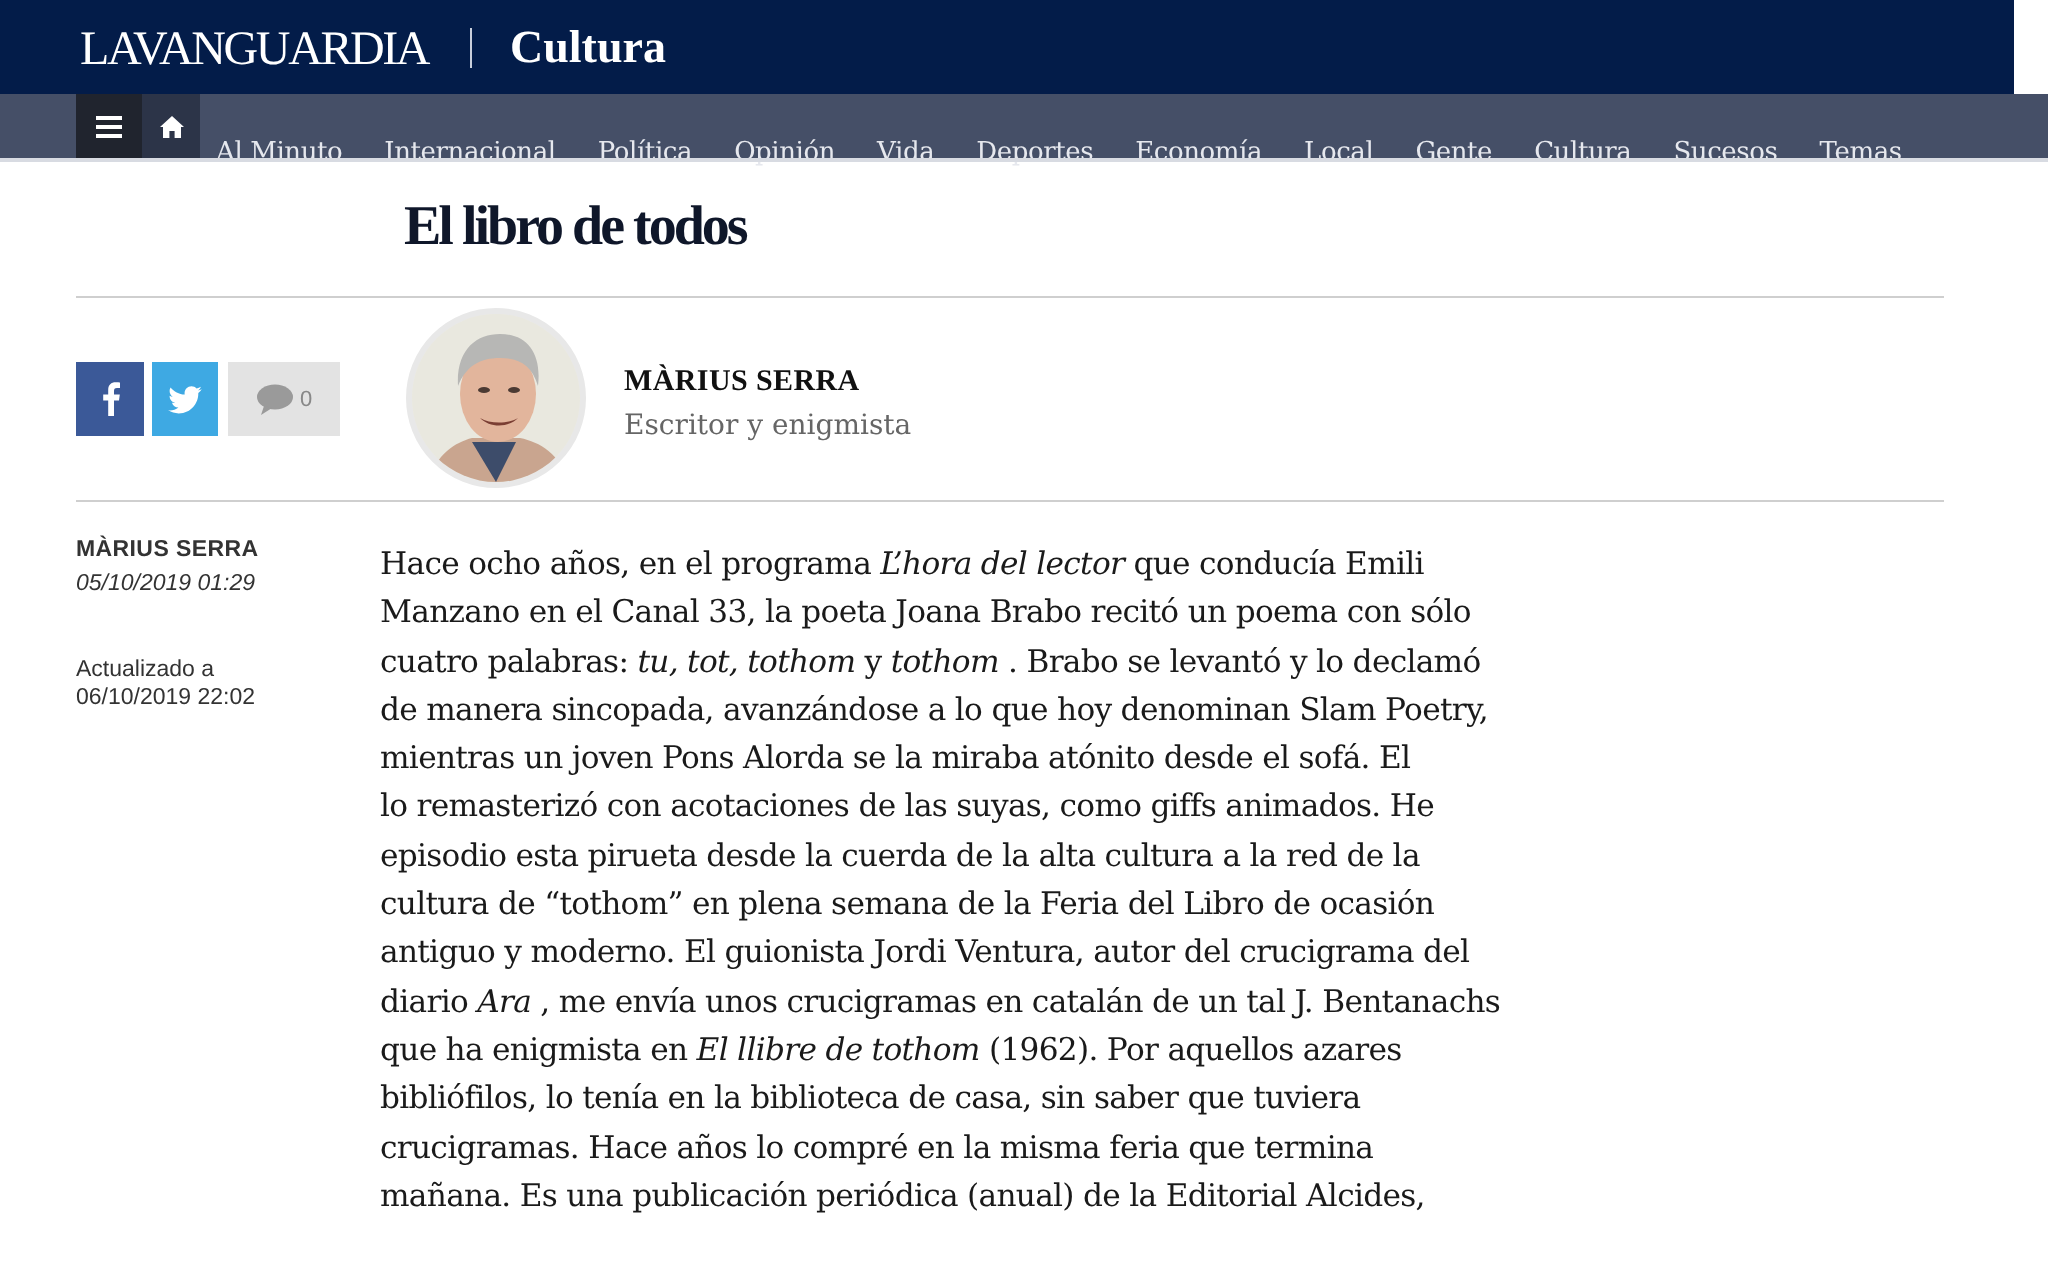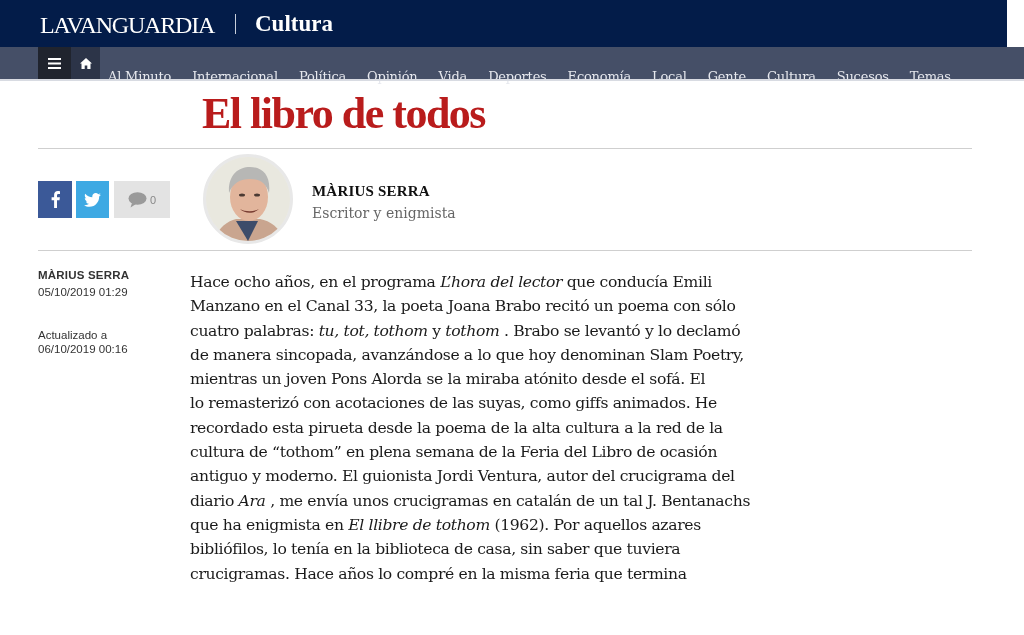--- a/index.html
+++ b/index.html
@@ -17,38 +17,38 @@
   .nav-menu { position: absolute; left: 38px; top: 0; width: 33px; height: 32px; background: #20242e;
               display: flex; align-items: center; justify-content: center; }
   .nav-home { position: absolute; left: 71px; top: 0; width: 29px; height: 32px; background: #2c3448;
               display: flex; align-items: center; justify-content: center; }
   .nav-items { position: absolute; left: 108px; top: 0; height: 32px; display: flex; align-items: flex-start; margin-top: 22px; }
   .nav-item { color: #e6e8ee; font-family: "DejaVu Serif", serif; font-size: 13px; margin-right: 21px;
               white-space: nowrap; cursor: pointer; letter-spacing: -0.2px; }
   .nav-bottom { position: absolute; left: 0; top: 79px; width: 1024px; height: 2px; background: #d8dbe2; }
 
   .headline { position: absolute; left: 202px; top: 88px; font-family: "Liberation Serif", serif; font-weight: bold;
-              font-size: 44px; letter-spacing: -1.5px; line-height: 52px; color: #b91c1c; }
+              font-size: 28px; letter-spacing: -1.5px; line-height: 52px; color: #0f172a; }
   .rule { position: absolute; left: 38px; width: 934px; height: 1px; background: #cfcfcf; }
 
   .share { position: absolute; top: 181px; height: 37px; display: flex; align-items: center; justify-content: center; cursor: pointer; }
   .share-fb { left: 38px; width: 34px; background: #3b5998; }
   .share-tw { left: 76px; width: 33px; background: #3ea9e3; }
   .share-cm { left: 114px; width: 56px; background: #e3e3e3; }
   .cm-count { font-family: "Liberation Sans", sans-serif; font-size: 11px; color: #888; margin-left: 3px; }
 
   .avatar { position: absolute; left: 203px; top: 154px; width: 90px; height: 90px; border-radius: 50%;
             background: #ecebe6; border: 3px solid #e8e8e8; overflow: hidden; }
   .author-name { position: absolute; left: 312px; top: 183px; font-family: "Liberation Serif", serif; font-weight: bold;
                  font-size: 15px; letter-spacing: 0.2px; color: #111; }
   .author-role { position: absolute; left: 312px; top: 205px; font-family: "DejaVu Serif", serif; font-size: 14px; color: #666; }
 
   .meta { position: absolute; left: 38px; top: 269px; font-family: "Liberation Sans", sans-serif; }
   .meta-author { font-weight: bold; font-size: 11.5px; color: #333; letter-spacing: 0.2px; }
-  .meta-date { font-size: 11.5px; color: #333; margin-top: 5px; }
+  .meta-date { font-size: 11.5px; color: #333; margin-top: 5px; font-style: italic; }
   .meta-updated { font-size: 11.5px; color: #333; margin-top: 30px; line-height: 14px; }
 
   .body { position: absolute; left: 190px; top: 270px; width: 600px; font-family: "DejaVu Serif", serif;
           font-size: 15.6px; line-height: 24.3px; color: #1a1a1a; letter-spacing: -0.35px; }
   .body p { white-space: nowrap; }
   .body em { font-style: italic; }
 </style>
 </head>
 <body>
 
@@ -124,31 +124,32 @@
 <div class="author-name">MÀRIUS SERRA</div>
 <div class="author-role">Escritor y enigmista</div>
 
 <div class="rule" style="top:250px"></div>
 
 <div class="meta">
   <div class="meta-author">MÀRIUS SERRA</div>
   <div class="meta-date">05/10/2019 01:29</div>
   <div class="meta-updated">
     <div>Actualizado a</div>
-    <div>06/10/2019 00:16</div>
+    <div>06/10/2019 22:02</div>
   </div>
 </div>
 
 <div class="body" id="article-body">
     <p><span>Hace ocho años, en el programa </span><em>L’hora del lector</em><span> que conducía Emili</span></p>
     <p><span>Manzano en el Canal 33, la poeta Joana Brabo recitó un poema con sólo</span></p>
     <p><span>cuatro palabras: </span><em>tu, tot, tothom</em><span> y </span><em>tothom</em><span> . Brabo se levantó y lo declamó</span></p>
     <p><span>de manera sincopada, avanzándose a lo que hoy denominan Slam Poetry,</span></p>
     <p><span>mientras un joven Pons Alorda se la miraba atónito desde el sofá. El</span></p>
     <p><span>lo remasterizó con acotaciones de las suyas, como giffs animados. He</span></p>
-    <p><span>recordado esta pirueta desde la poema de la alta cultura a la red de la</span></p>
+    <p><span>episodio esta pirueta desde la cuerda de la alta cultura a la red de la</span></p>
     <p><span>cultura de “tothom” en plena semana de la Feria del Libro de ocasión</span></p>
     <p><span>antiguo y moderno. El guionista Jordi Ventura, autor del crucigrama del</span></p>
     <p><span>diario </span><em>Ara</em><span> , me envía unos crucigramas en catalán de un tal J. Bentanachs</span></p>
     <p><span>que ha enigmista en </span><em>El llibre de tothom</em><span> (1962). Por aquellos azares</span></p>
     <p><span>bibliófilos, lo tenía en la biblioteca de casa, sin saber que tuviera</span></p>
     <p><span>crucigramas. Hace años lo compré en la misma feria que termina</span></p>
+    <p><span>mañana. Es una publicación periódica (anual) de la Editorial Alcides,</span></p>
   </div>
 
 </body></html>

